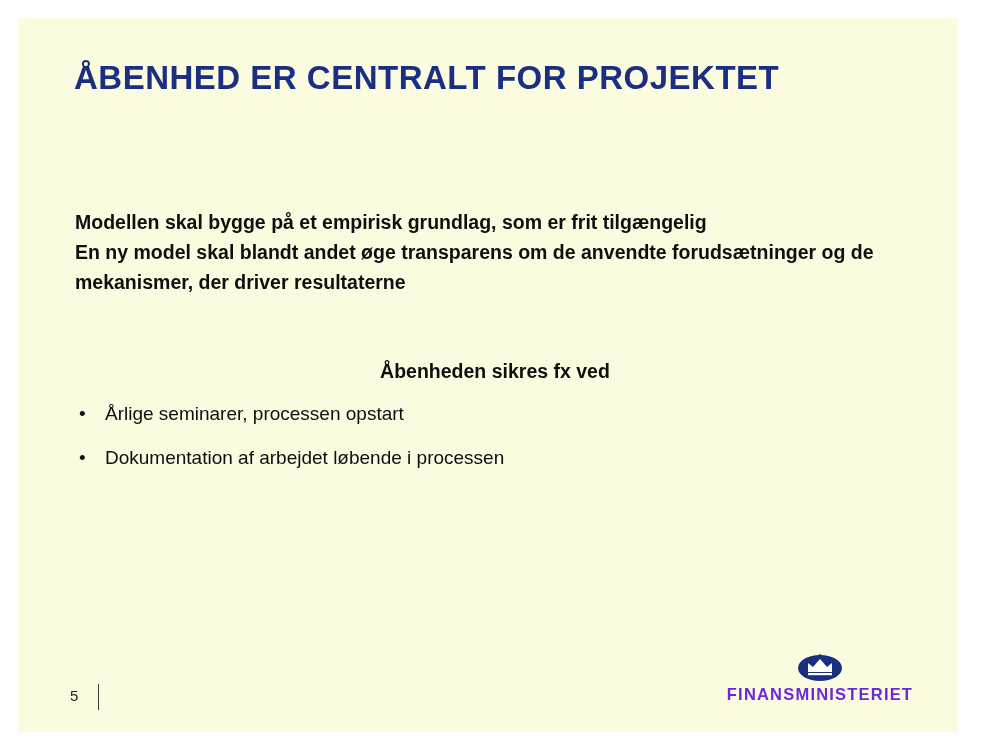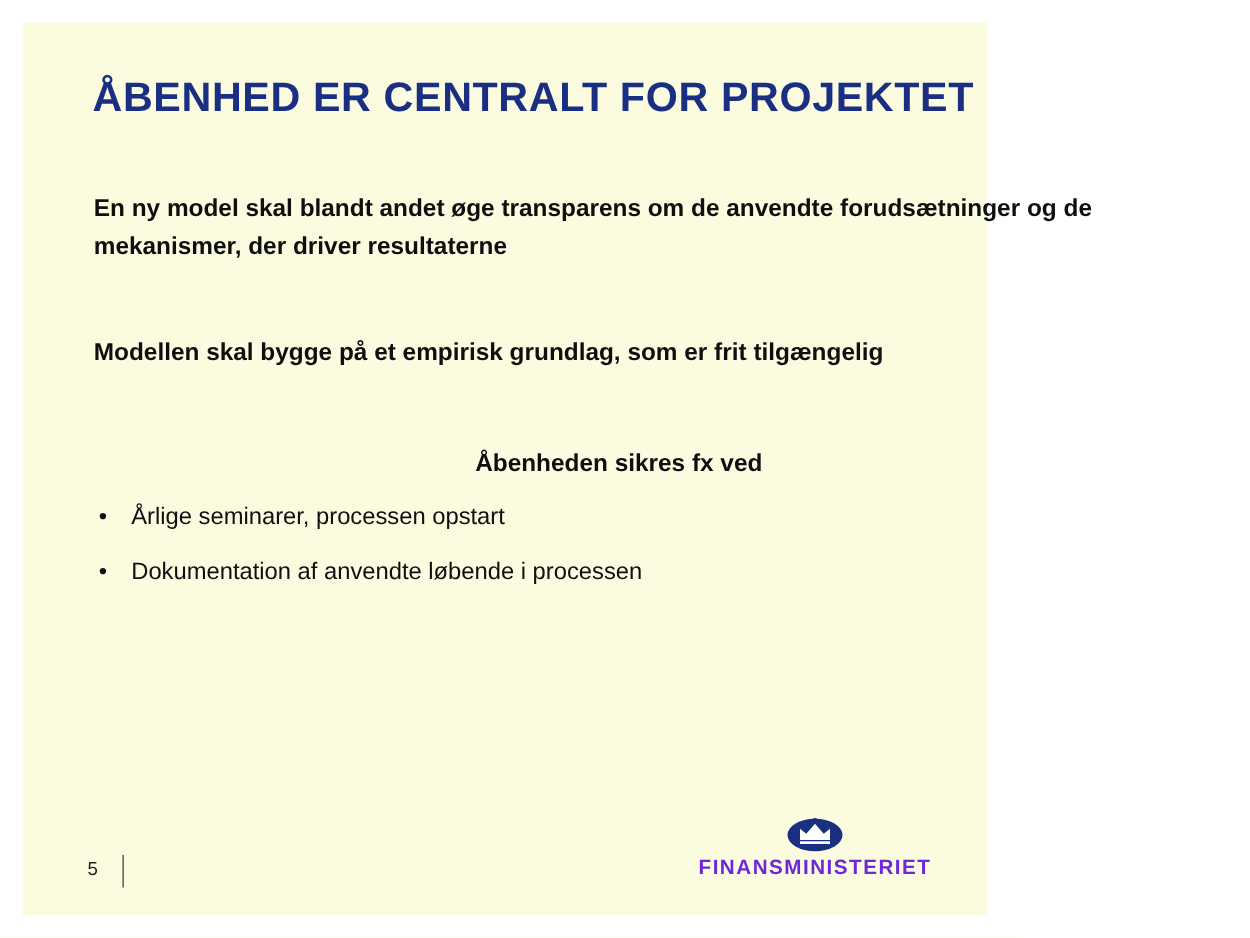--- a/index.html
+++ b/index.html
@@ -10,21 +10,21 @@
     width: 1000px;
     height: 750px;
     background: #ffffff;
     font-family: "Liberation Sans", sans-serif;
     overflow: hidden;
   }
   .slide {
     position: absolute;
     left: 18px;
     top: 18px;
-    width: 772px;
+    width: 940px;
     height: 714px;
     background: #fbfbe0;
     box-sizing: border-box;
   }
   .slide-title {
     position: absolute;
     left: 56px;
     top: 40px;
     width: 860px;
     color: #1b2f82;
@@ -108,32 +108,32 @@
   }
 </style>
 </head>
 <body>
 
 <div class="slide">
 
   <div class="slide-title">ÅBENHED ER CENTRALT FOR PROJEKTET</div>
 
   <div class="body-block">
+    <p class="para gap-2">Modellen skal bygge på et empirisk grundlag, som er frit tilgængelig</p>
     <p class="para gap-1">En ny model skal blandt andet øge transparens om de anvendte forudsætninger og de mekanismer, der driver resultaterne</p>
-    <p class="para gap-2">Modellen skal bygge på et empirisk grundlag, som er frit tilgængelig</p>
     <p class="para gap-3">Åbenheden sikres fx ved</p>
 
     <ul class="bullets">
       <li class="bullet">
         <span class="dot">•</span>
         <span>Årlige seminarer, processen opstart</span>
       </li>
       <li class="bullet">
         <span class="dot">•</span>
-        <span>Dokumentation af anvendte løbende i processen</span>
+        <span>Dokumentation af arbejdet løbende i processen</span>
       </li>
     </ul>
   </div>
 
   <div class="page-number">5</div>
   <div class="page-divider"></div>
 
   <div class="logo">
     <svg class="logo-mark" viewBox="0 0 52 32">
       <ellipse cx="26" cy="18" rx="22" ry="13" fill="#1b2f82"></ellipse>

